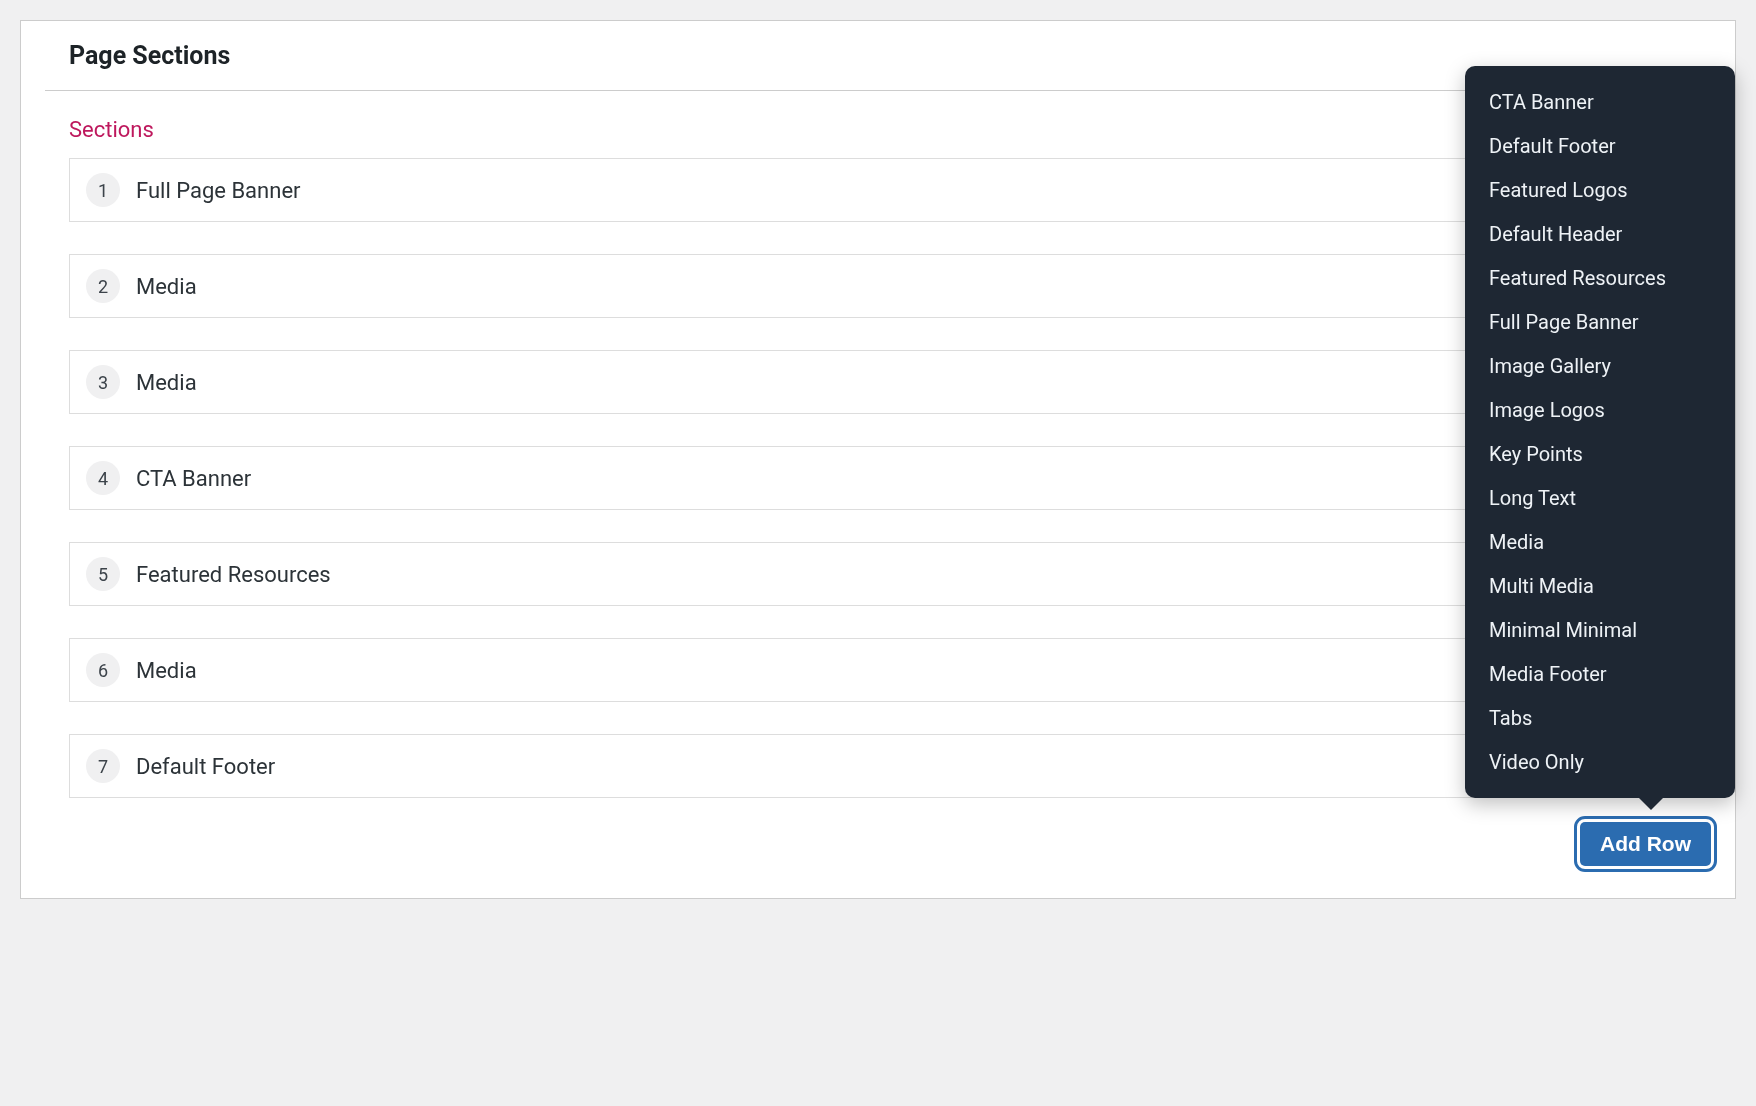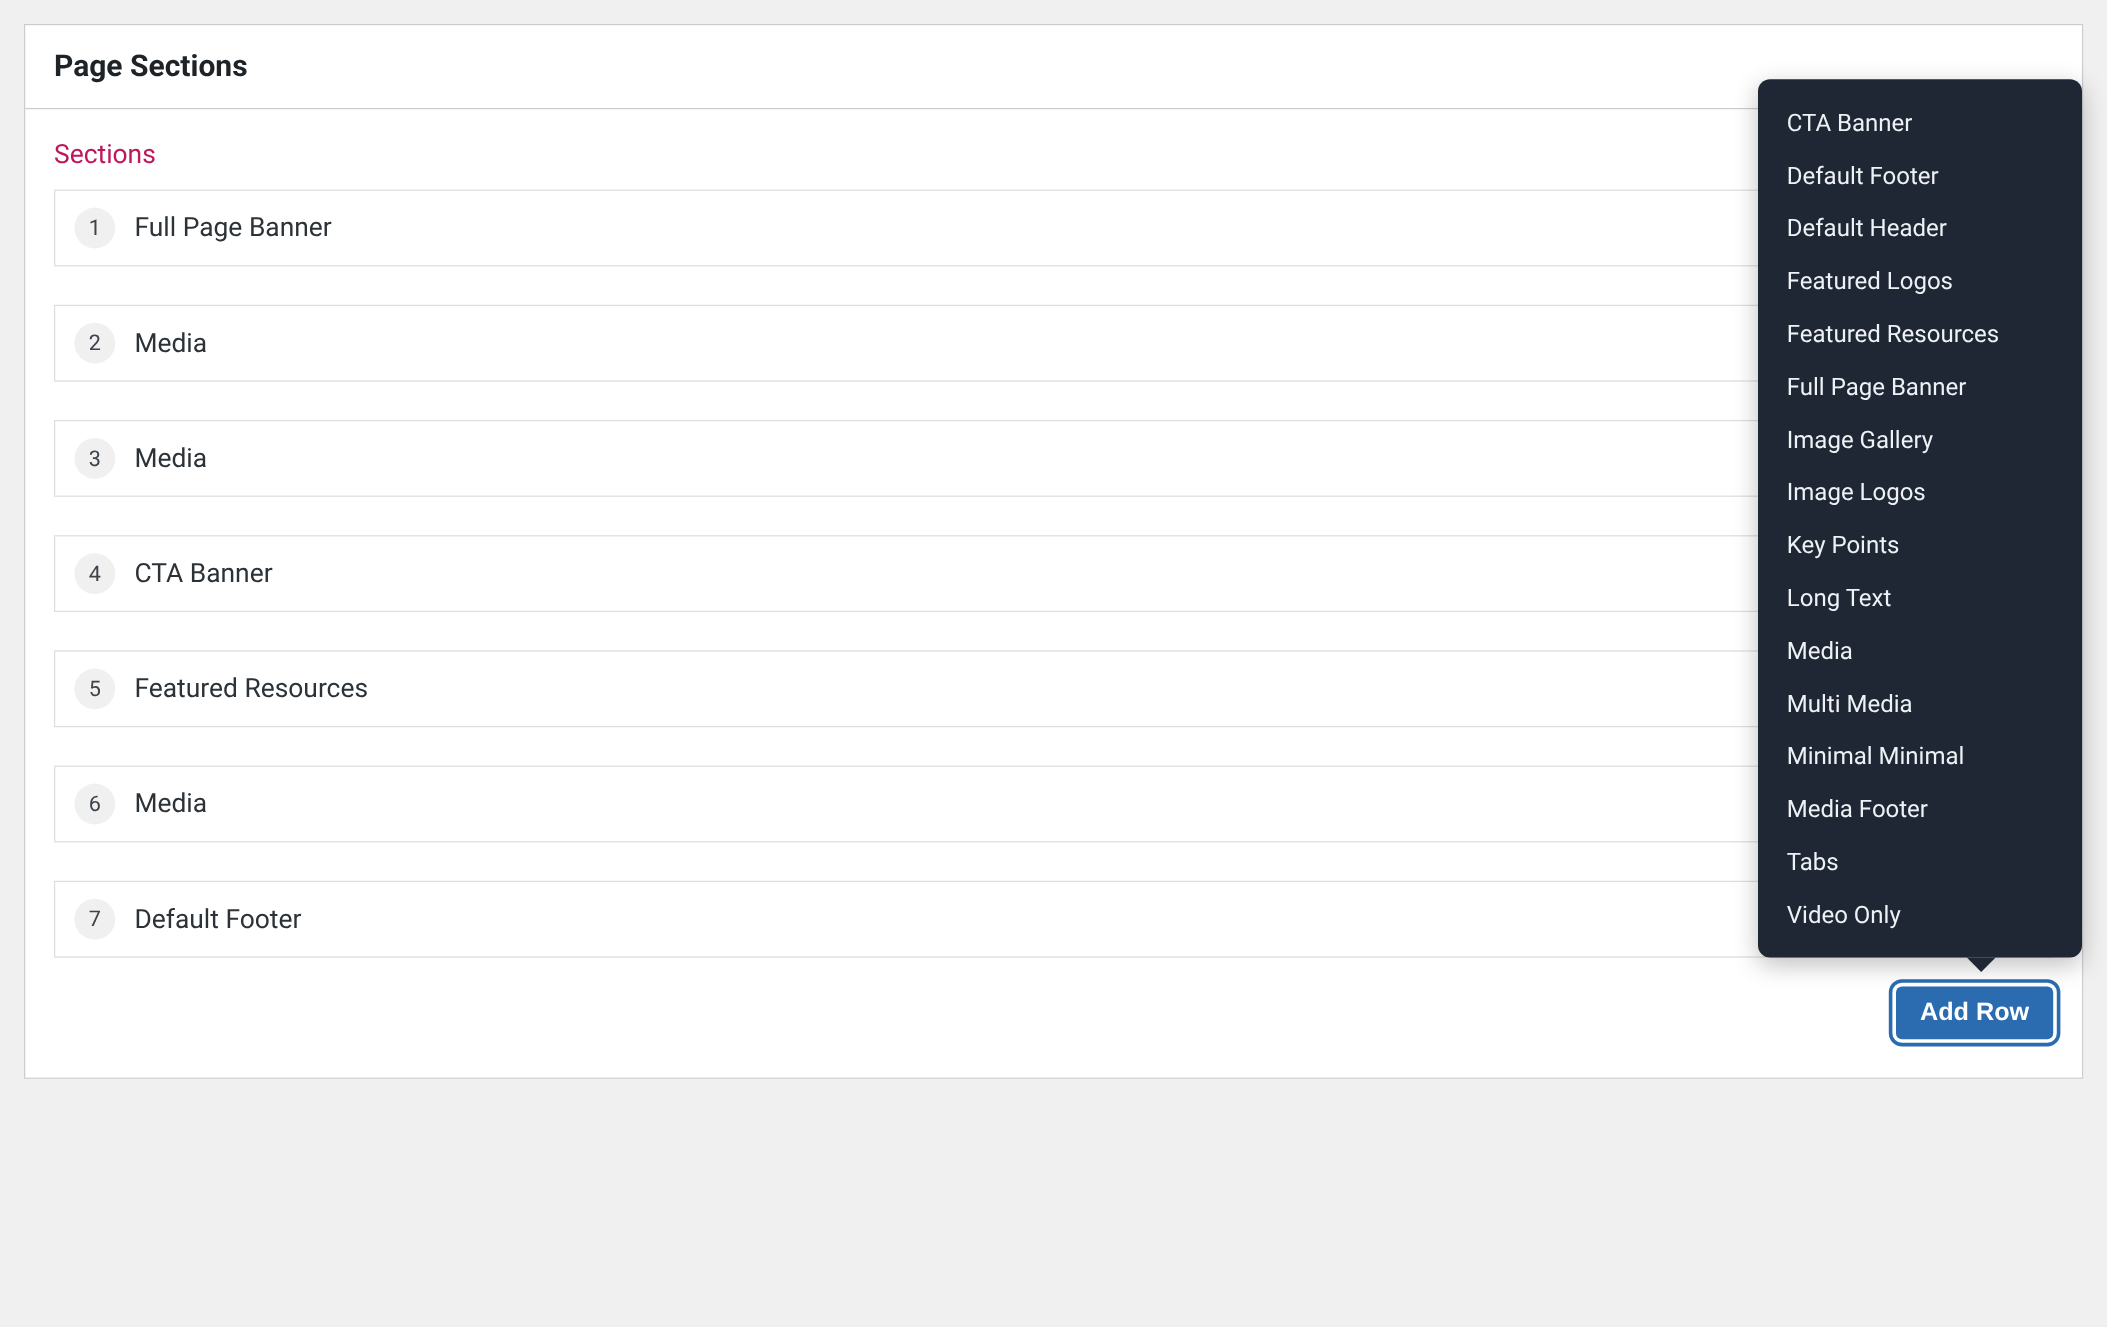--- a/index.html
+++ b/index.html
@@ -12,20 +12,21 @@
       background: #f0f0f1;
       padding: 20px;
       width: 1756px;
       height: 1106px;
       overflow: hidden;
     }
     .panel {
       background: #ffffff;
       border: 1px solid #cccccc;
       position: relative;
+      padding-left: 24px;
     }
     .panel-header {
       padding: 20px 24px;
       border-bottom: 1px solid #cccccc;
     }
     .panel-header h2 {
       font-size: 25px;
       font-weight: 700;
       color: #1d2327;
     }
@@ -158,22 +159,22 @@
       </div>
     </div>
 
     <div class="actions">
       <button class="add-row-btn">Add Row</button>
     </div>
 
     <div class="popover">
       <div class="popover-item">CTA Banner</div>
       <div class="popover-item">Default Footer</div>
+      <div class="popover-item">Featured Logos</div>
       <div class="popover-item">Default Header</div>
-      <div class="popover-item">Featured Logos</div>
       <div class="popover-item">Featured Resources</div>
       <div class="popover-item">Full Page Banner</div>
       <div class="popover-item">Image Gallery</div>
       <div class="popover-item">Image Logos</div>
       <div class="popover-item">Key Points</div>
       <div class="popover-item">Long Text</div>
       <div class="popover-item">Media</div>
       <div class="popover-item">Multi Media</div>
       <div class="popover-item">Minimal Minimal</div>
       <div class="popover-item">Media Footer</div>

